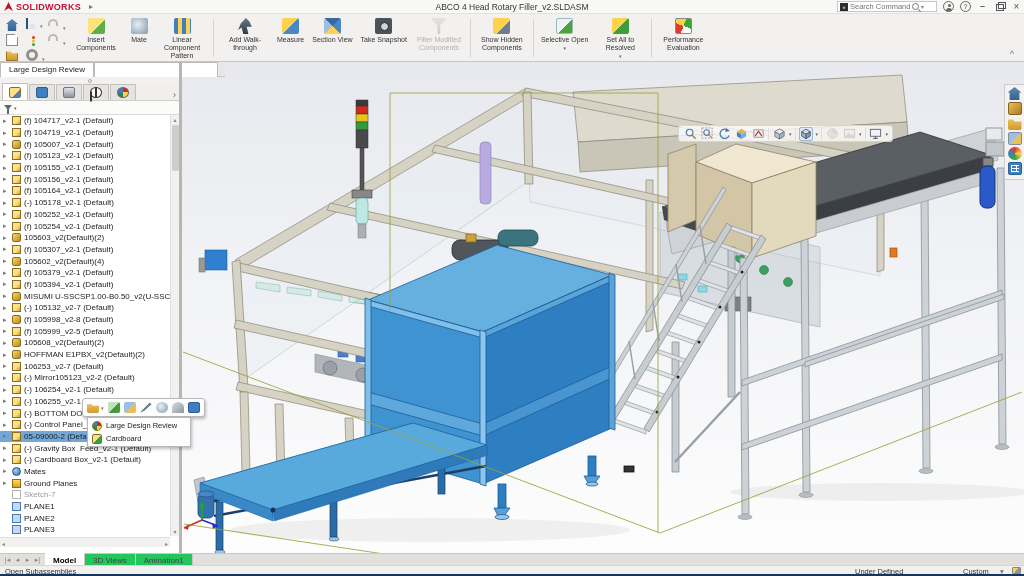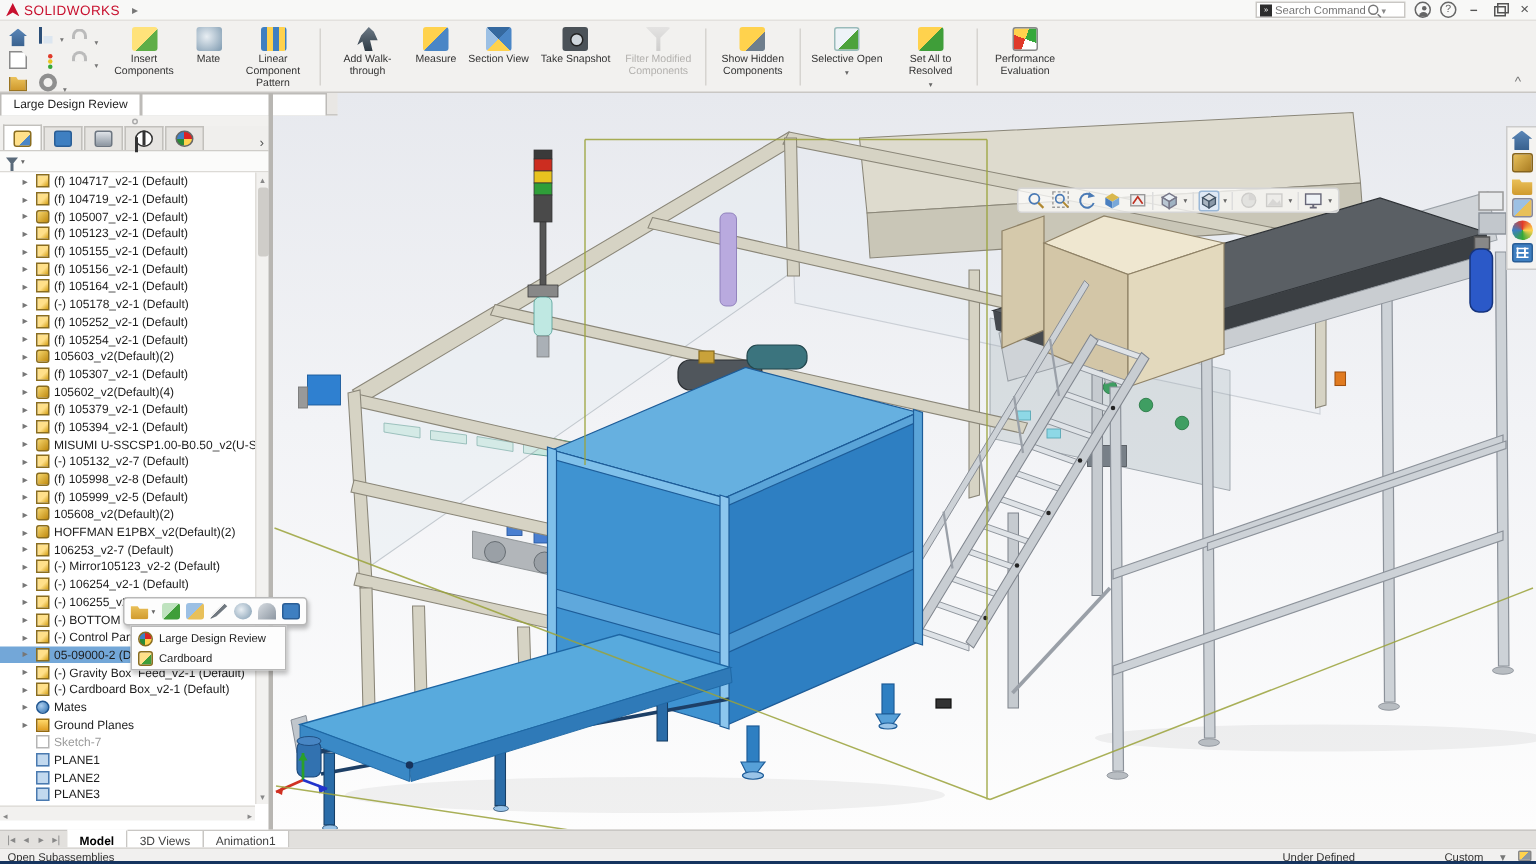--- a/index.html
+++ b/index.html
@@ -2,21 +2,21 @@
 <html style="--cabinet-blue: #3f93d1; --cabinet-blue-top: #66b0e0; --cabinet-blue-dark: #2e7fc2; --frame-beige: #d6d3c4; --frame-beige-dark: #c9c6b7; --belt-gray: #5a5f64; --steel-light: #ccd1d6; --cardboard: #d3c6a7; --cardboard-light: #e3d9bd; --ground-line: #9aa23a; --selection-blue: #73a7d8; --stack-red: #cc2d20; --stack-yellow: #e8c31f; --stack-green: #2f9e39;"><head>
 <meta charset="utf-8">
 <style>
 *{margin:0;padding:0;box-sizing:border-box}
 html,body{width:1024px;height:576px;overflow:hidden}
 body{position:relative;font-family:"Liberation Sans",sans-serif;font-size:8px;color:#222;background:#fff}
 
 #titlebar{position:absolute;left:0;top:0;width:1024px;height:14px;background:#f8f8f7;border-bottom:1px solid #e3e1de;display:flex;align-items:center}
 .brand{display:flex;align-items:center;margin-left:4px}
 .logo-mark{width:9px;height:9px;background:#c8102e;clip-path:polygon(0 100%,50% 0,100% 100%,50% 70%);margin-right:3px}
-.logo-text{color:#c8102e;font-weight:normal;font-size:9px;letter-spacing:.3px}
+.logo-text{color:#c8102e;font-weight:bold;font-size:9px;letter-spacing:.3px}
 .brand-arrow{color:#777;font-size:8px;margin-left:8px}
 .wtitle{position:absolute;left:0;right:0;text-align:center;font-size:8.5px;color:#333;pointer-events:none}
 .tb-right{position:absolute;right:2px;top:1px;display:flex;align-items:center;gap:6px}
 .searchbox{display:flex;align-items:center;width:100px;height:11px;border:1px solid #c9c7c4;background:#fff;padding:0 2px;gap:2px}
 .sb-scope{width:8px;height:8px;background:#2d2d2d;color:#fff;font-size:5px;line-height:8px;text-align:center}
 .sb-scope::before{content:"»"}
 .searchbox input{border:0;outline:0;width:60px;font-size:7.5px;color:#888;font-family:"Liberation Sans",sans-serif;background:transparent}
 .sb-mag{width:7px;height:7px;border:1px solid #777;border-radius:50%;position:relative}
 .sb-mag::after{content:"";position:absolute;width:3px;height:1px;background:#777;transform:rotate(45deg);left:5px;top:6px}
 .sb-dd{color:#888;font-size:6px}
@@ -104,21 +104,21 @@
 .pt-conf{background:linear-gradient(180deg,#dfe3e8,#8d97a2);border:1px solid #6d7681}
 .pt-dimx{border:1.5px solid #333;border-radius:50%;position:relative;background:#fff}
 .pt-dimx::after{content:"";position:absolute;left:4px;top:-1px;width:1.5px;height:10px;background:#333;box-shadow:-5px 4.5px 0 0 #333;transform:none}
 .pt-disp{background:conic-gradient(#d22 0 25%,#ffd24d 0 50%,#2a8a35 0 75%,#3e7fc1 0);border-radius:50%;border:1px solid #666}
 .p-chev{margin-left:auto;margin-right:3px;color:#555;font-size:9px}
 .p-filter{height:14px;border-bottom:1px solid #dcdad6;display:flex;align-items:center;padding-left:4px;gap:2px;background:#fbfbfa}
 .funnel{width:0;height:0;border-left:4px solid transparent;border-right:4px solid transparent;border-top:5px solid #5a6a7a;position:relative}
 .funnel::after{content:"";position:absolute;left:-1px;top:-1px;width:2px;height:5px;background:#5a6a7a}
 .f-dd{font-size:5px;color:#666}
 .p-tree{position:absolute;left:0;top:38px;width:170px;height:421px;overflow:hidden;background:#fff}
-.trow{display:flex;align-items:center;height:11.7px;padding-left:15px;white-space:pre;cursor:default}
+.trow{display:flex;align-items:center;height:11.7px;padding-left:3px;white-space:pre;cursor:default}
 .trow .arr{width:9px;color:#777;font-size:7px;flex:none}
 .trow .arr::before{content:"▸"}
 .trow.na .arr::before{content:""}
 .ticon{width:9px;height:9px;flex:none;margin-right:3px}
 .ticon.part{background:linear-gradient(135deg,#ffe08a 55%,#d4a017);border:1px solid #8a6d1f}
 .ticon.part2{background:linear-gradient(135deg,#f7d76e,#bf8a10);border:1px solid #8a6d1f;border-radius:2px}
 .ticon.mates{background:radial-gradient(circle at 35% 35%,#aacdef,#2f6fae);border-radius:50%;border:1px solid #1f5590}
 .ticon.gplanes{background:linear-gradient(180deg,#ffd86a,#e09c20);border:1px solid #946a10}
 .ticon.sketch{background:#fff;border:1px solid #b5b5b5}
 .ticon.plane{background:rgba(120,170,220,.45);border:1px solid #4a7ab0}
@@ -147,39 +147,40 @@
 .mrow{display:flex;align-items:center;height:13px;gap:4px;padding-left:3px}
 .mi{width:10px;height:10px;flex:none;border-radius:2px}
 .mi-ldr{background:conic-gradient(#d22 0 25%,#ffd24d 0 50%,#2a8a35 0 75%,#3e7fc1 0);border-radius:50%;border:1px solid #8a6d1f}
 .mi-res{background:linear-gradient(135deg,#ffe08a 55%,#3f9e39 55%);border:1px solid #8a6d1f}
 .mlabel{font-size:7.5px;color:#1c1c1c;white-space:nowrap}
 
 #tabbar{position:absolute;left:0;top:553px;width:1024px;height:12px;background:#e2e0dd;border-top:1px solid #c9c7c4;display:flex;align-items:stretch}
 .navbtns{display:flex;align-items:center;gap:1px;padding:0 3px;color:#888;font-size:7px}
 .nb{width:9px;text-align:center}
 .nb1::before{content:"|◂"}.nb2::before{content:"◂"}.nb3::before{content:"▸"}.nb4::before{content:"▸|"}
-.btab{padding:1px 8px 0 8px;font-size:8px;color:#444;border-right:1px solid #c9c7c4;background:#ffffff;display:flex;align-items:center}
+.btab{padding:1px 8px 0 8px;font-size:8px;color:#444;border-right:1px solid #c9c7c4;background:#22c55e;display:flex;align-items:center}
 .btab.active{background:#fff;font-weight:bold;color:#000;border-top:1px solid #fff;margin-top:-1px}
 #statusbar{position:absolute;left:0;top:565px;width:1024px;height:9px;background:#f1f0ef;border-top:1px solid #d8d6d2;font-size:7.5px;color:#333}
 #sb-left{position:absolute;left:5px;top:1px}
 #sb-state{position:absolute;left:855px;top:1px}
 #sb-config{position:absolute;left:963px;top:1px}
 #sb-dd{position:absolute;left:1000px;top:1px;color:#777}
 #sb-icon{position:absolute;left:1012px;top:1px;width:9px;height:7px;background:linear-gradient(135deg,#ffd24d 50%,#8d97a2 50%);border:1px solid #888;border-radius:1px}
 #taskstrip{position:absolute;left:0;top:574px;width:1024px;height:2px;background:#15345f}
 </style>
 </head>
 <body>
 
 <div id="titlebar">
   <div class="brand">
     <span class="logo-mark"></span>
     <span class="logo-text">SOLIDWORKS</span>
   </div>
   <span class="brand-arrow">▸</span>
+  <div class="wtitle">ABCO 4 Head Rotary Filler_v2.SLDASM</div>
   <div class="tb-right">
     <div class="searchbox">
       <span class="sb-scope"></span>
       <input readonly="" placeholder="Search Commands" style="">
       <span class="sb-mag"></span>
       <span class="sb-dd">▾</span>
     </div>
     <span class="tbi tbi-user"></span>
     <span class="tbi tbi-help"></span>
     <span class="tbi tbi-min"></span>

